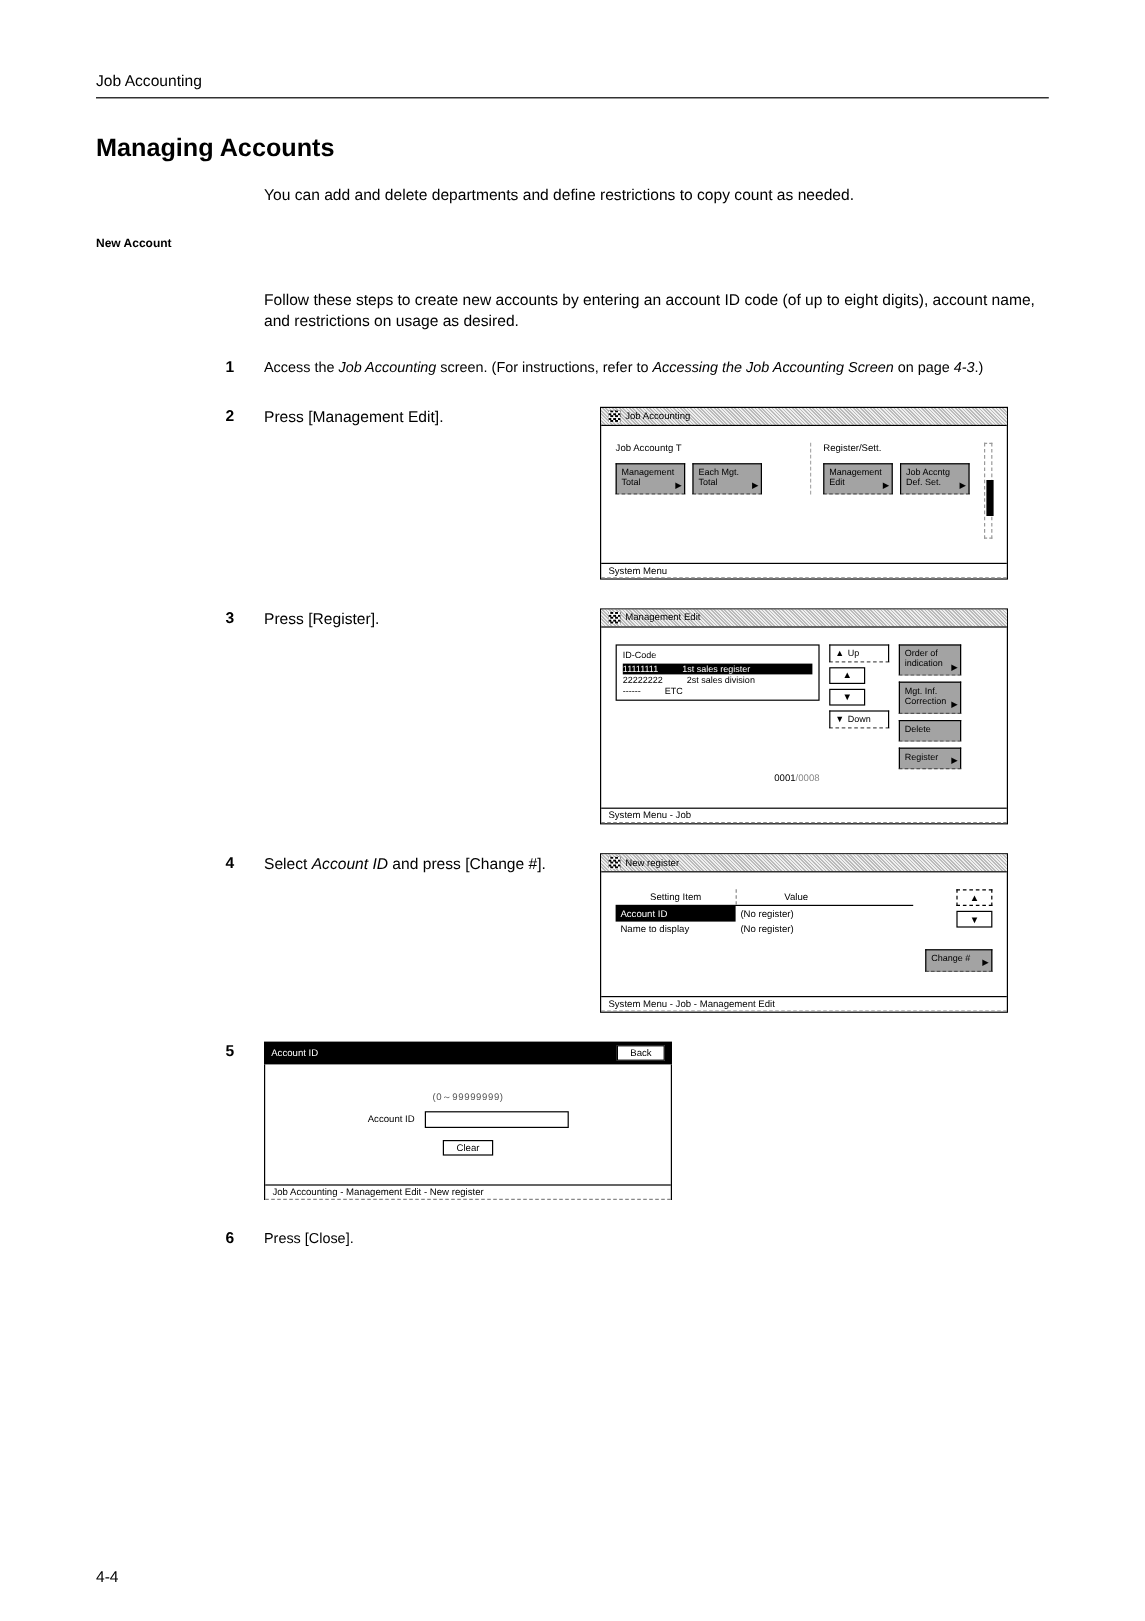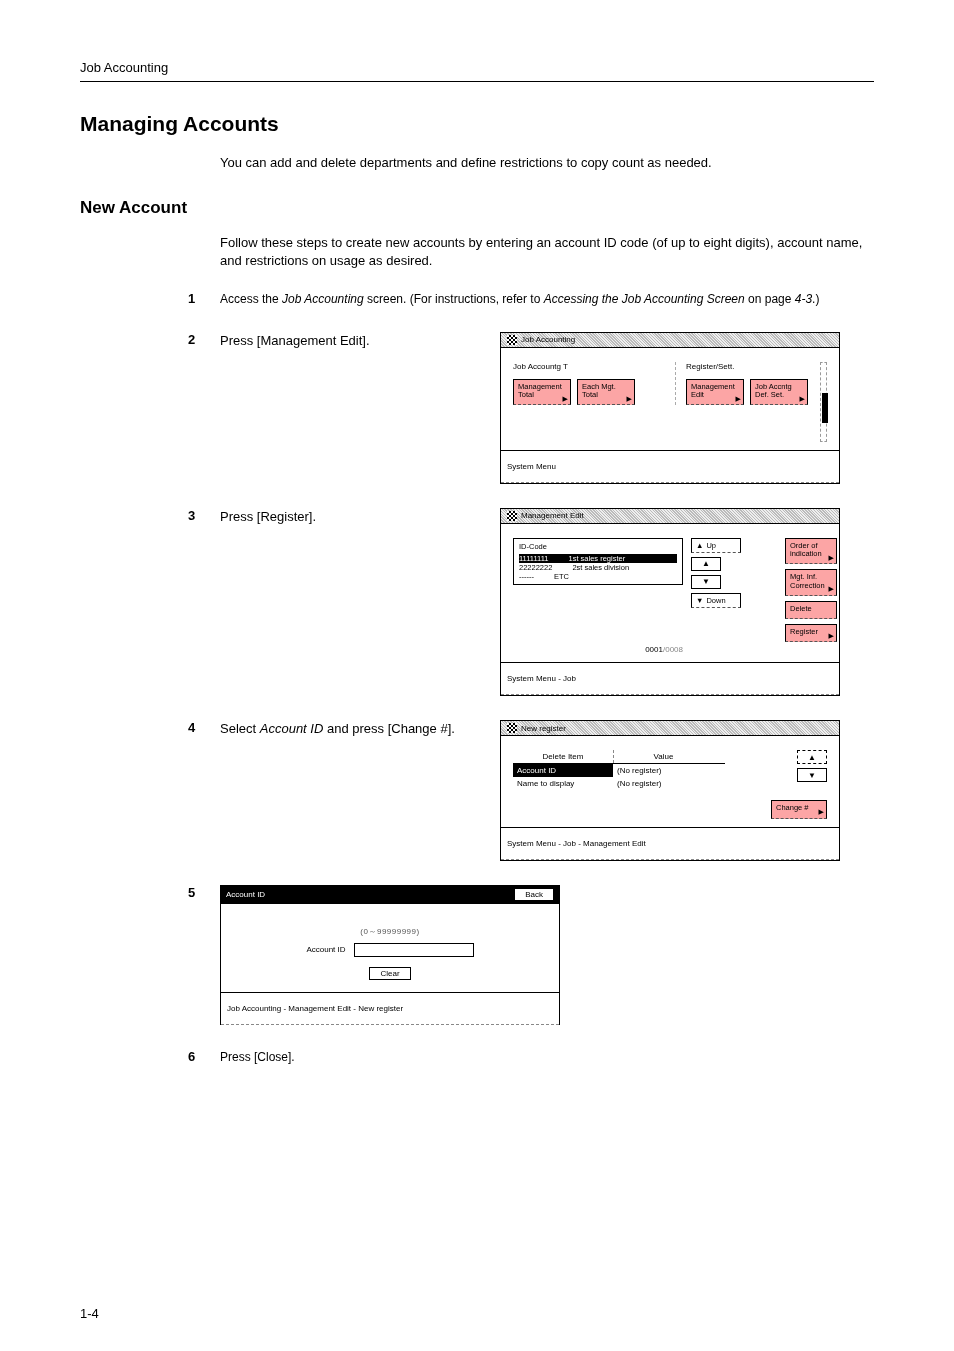--- a/index.html
+++ b/index.html
@@ -23,23 +23,23 @@
     font-weight: bold;
     margin-bottom: 18px;
   }
   .intro-text {
     margin-left: 140px;
     font-size: 13px;
     margin-bottom: 26px;
     line-height: 1.4;
   }
   h2.sub-title {
-    font-size: 17px;
+    font-size: 10px;
     font-weight: bold;
-    margin-bottom: 16px;
+    margin-bottom: 32px;
   }
   .sub-intro {
     margin-left: 140px;
     font-size: 13px;
     margin-bottom: 20px;
     line-height: 1.4;
   }
   .step-row {
     display: flex;
     align-items: flex-start;
@@ -89,40 +89,41 @@
   .checker {
     width: 10px; height: 10px;
     background:
       repeating-conic-gradient(#000 0 25%, #fff 0 50%) 0 0/4px 4px;
   }
   .screen-body {
     padding: 14px 12px 8px 12px;
   }
   .screen-footer {
     border-top: 1px solid #000;
-    padding: 11px 6px;
+    padding: 1px 6px;
     font-size: 8px;
     border-bottom: 1px dashed #888;
+    margin-top: 12px;
   }
   .section-label {
     font-size: 8px;
     margin-bottom: 8px;
   }
   .btn-row { display: flex; gap: 6px; margin-top: 6px; }
   .panel-btn {
     border: 1px solid #000;
     border-bottom: 1px dashed #555;
     font-size: 7.5px;
     padding: 3px 4px 5px 4px;
     width: 58px;
     line-height: 1.1;
     position: relative;
-    background:#fca5a5;
-  }
-  .panel-btn.small { width: 52px; margin-left: 36px; }
+    background:#a3a3a3;
+  }
+  .panel-btn.small { width: 52px; }
   .panel-btn .corner {
     position: absolute; right: 2px; bottom: 2px;
     font-size: 7px;
   }
   .panel-cols { display: flex; gap: 40px; }
   .panel-col { flex: 1; border-left:1px dashed #aaa; padding-left:10px;}
   .panel-col:first-child { border-left:none; padding-left:0;}
   .scroll-bar {
     width: 10px;
     border: 0.5px dashed #999;
@@ -304,21 +305,21 @@
   </div>
   <div class="screen-panel">
     <div class="screen">
       <div class="screen-titlebar">
         <div class="checker"></div>
         <span>New register</span>
       </div>
       <div class="screen-body" style="display:flex; gap:10px; align-items:flex-start;">
         <div style="flex:1;">
           <div class="nr-head">
-            <div class="nr-col1">Delete Item</div>
+            <div class="nr-col1">Setting Item</div>
             <div class="nr-col2">Value</div>
           </div>
           <div class="nr-body">
             <div class="nr-row selected">
               <div class="nr-col1" style="text-align:left; padding-left:4px;">Account ID</div>
               <div class="nr-col2" style="text-align:left; padding-left:4px; border-left:none;">(No register)</div>
             </div>
             <div class="nr-row">
               <div class="nr-col1" style="text-align:left; padding-left:4px;">Name to display</div>
               <div class="nr-col2" style="text-align:left; padding-left:4px; border-left:none;">(No register)</div>
@@ -364,13 +365,13 @@
       </div>
     </div>
   </div>
 </div>
 
 <div class="step-row">
   <div class="step-num">6</div>
   <div class="step-text-wide">Press [Close].</div>
 </div>
 
-<div class="page-num">1-4</div>
+<div class="page-num">4-4</div>
 
 </body></html>

